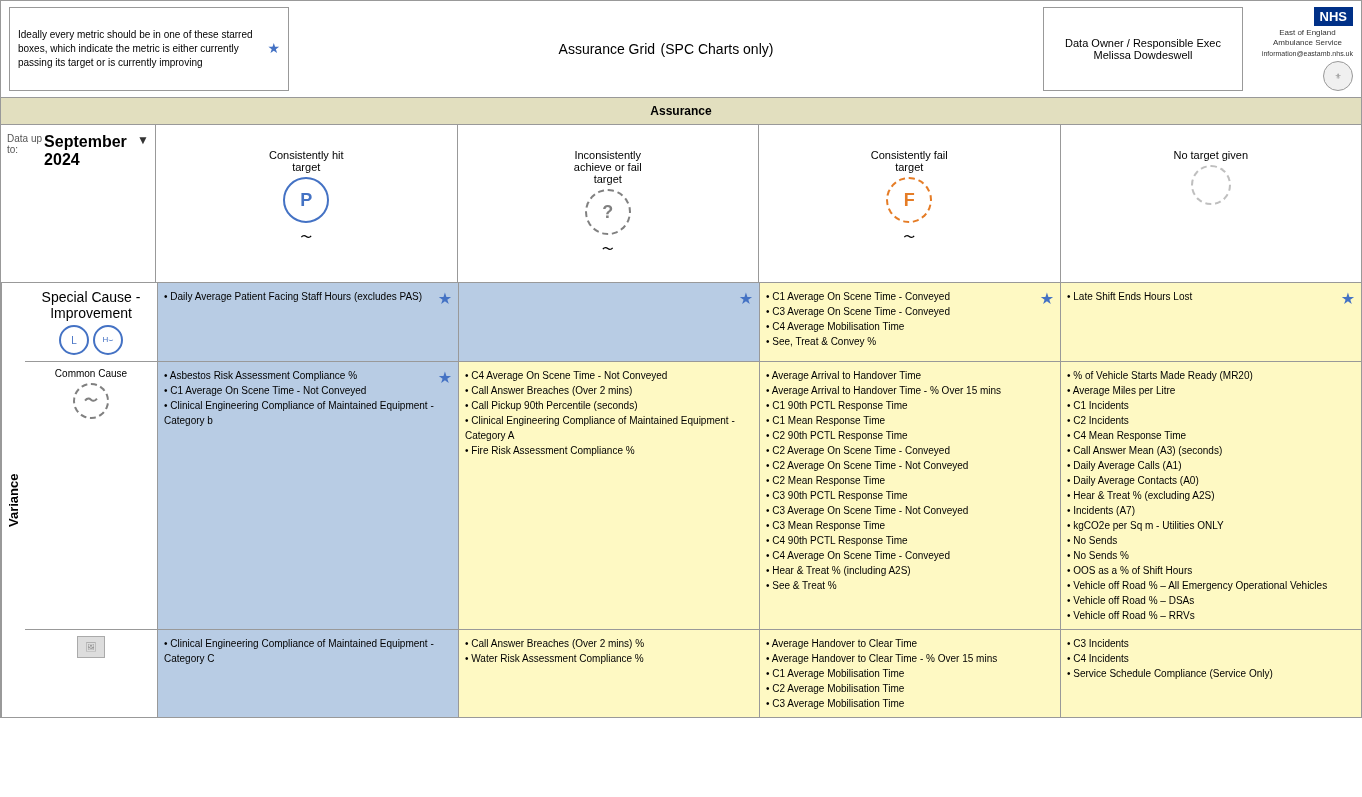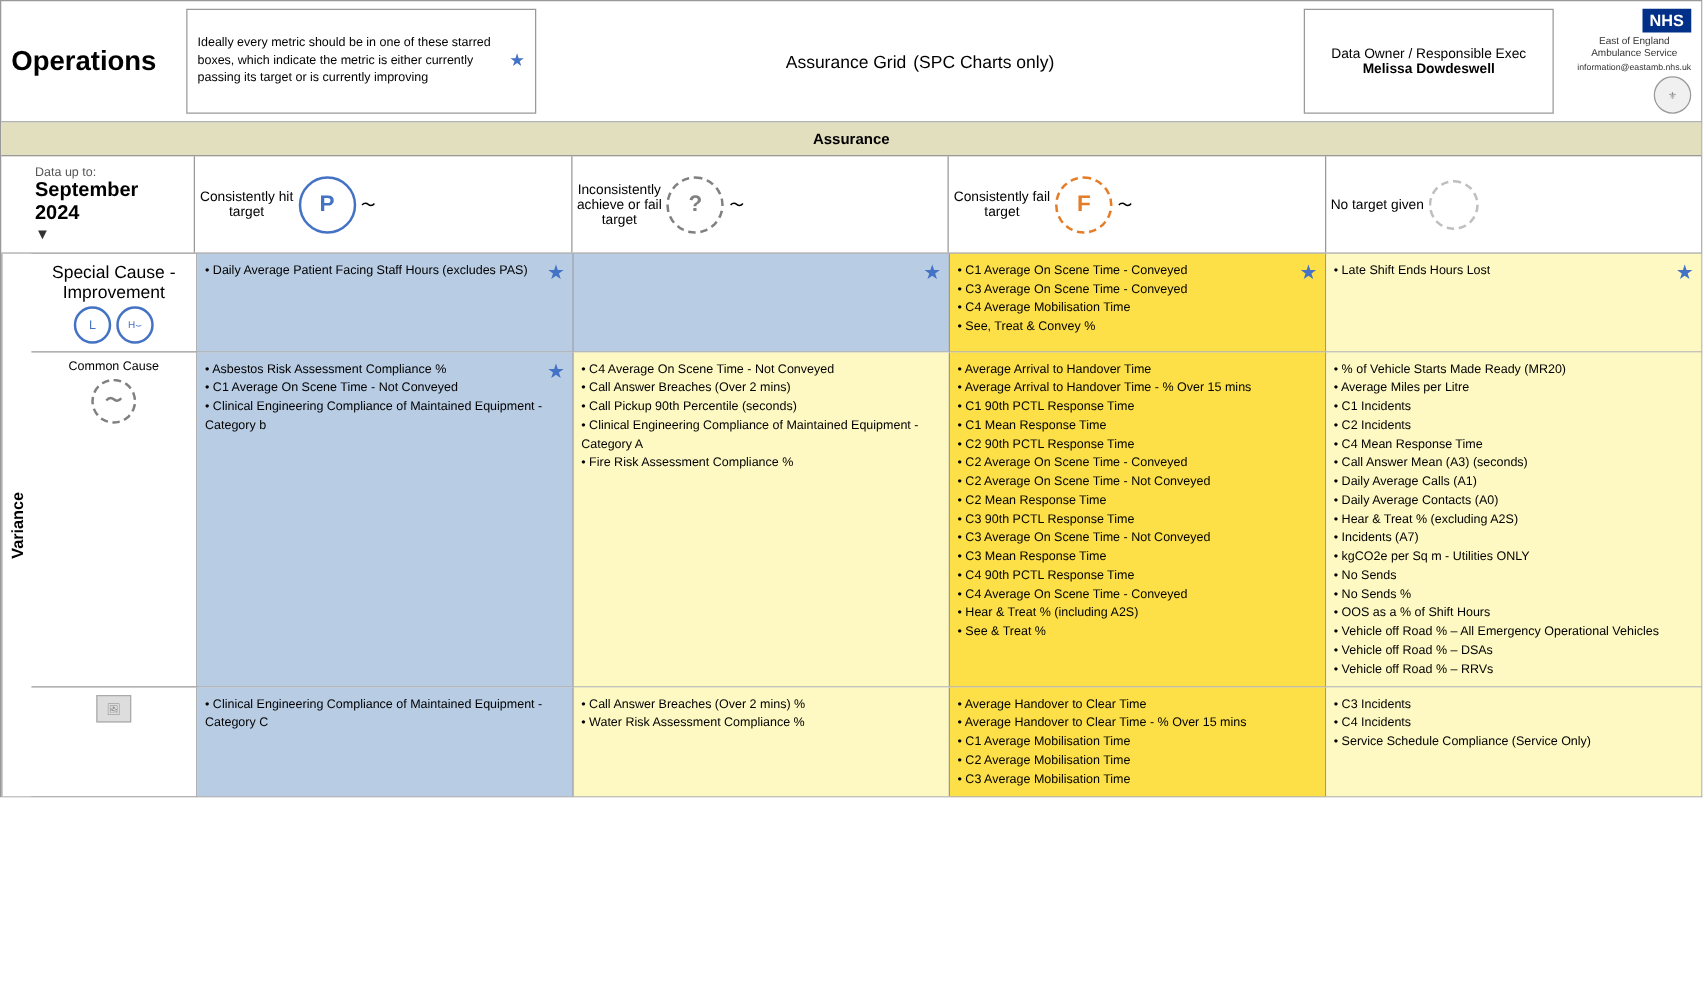--- a/index.html
+++ b/index.html
@@ -88,24 +88,24 @@
     }
 
     
     .col-headers {
       display: flex;
       border-bottom: 1px solid #999;
     }
     .col-header {
       flex: 1;
       text-align: center;
-      padding: 8px 4px;
-      border-right: 1px solid #999;
-      display: flex;
-      flex-direction: row;
+      padding: 24px 4px;
+      border-right: 1px solid #999;
+      display: flex;
+      flex-direction: column;
       align-items: center;
       gap: 4px;
       font-size: 11px;
     }
     .col-header:last-child { border-right: none; }
 
     
     .icon-circle {
       width: 46px;
       height: 46px;
@@ -175,21 +175,21 @@
       border-right: 1px solid #999;
       font-size: 10px;
       line-height: 1.5;
       vertical-align: top;
       position: relative;
     }
     .cell:last-child { border-right: none; }
 
     
     .cell-blue { background: #B8CCE4; }
-    .cell-orange { background: #fde047; }
+    .cell-orange { background: #fef9c3; }
     .cell-white { background: #fef9c3; }
 
     .cell-star {
       position: absolute;
       top: 4px;
       right: 6px;
       color: #4472C4;
       font-size: 16px;
     }
 
@@ -227,49 +227,48 @@
       border-right: 1px solid #999;
       display: flex;
     }
   </style>
 </head>
 <body>
 
 <div class="outer-wrapper">
 
   <div class="header-row">
-    <div class="header-title">Operations</div>
     <div class="header-note">
       <span>Ideally every metric should be in one of these starred boxes, which indicate the metric is either currently passing its target or is currently improving</span>
       <span class="star">★</span>
     </div>
     <div class="header-center">
       <span>Assurance Grid</span>&nbsp;<span>(SPC Charts only)</span>
     </div>
     <div class="header-right">
       <div>Data Owner / Responsible Exec</div>
-      <div style="font-weight:bold;">Melissa Dowdeswell</div>
+      <div style="font-weight:normal;">Melissa Dowdeswell</div>
     </div>
     <div class="header-logo">
       <div class="nhs-logo">NHS</div>
       <div class="logo-text">East of England<br>Ambulance Service<br><span style="font-size:7px;">information@eastamb.nhs.uk</span></div>
       <div style="width:30px;height:30px;border-radius:50%;border:1px solid #999;background:#f0f0f0;display:flex;align-items:center;justify-content:center;margin-top:2px;">
         <span style="font-size:8px;color:#888;">⚜</span>
       </div>
     </div>
   </div>
 
   <div class="main-grid">
 
     <div class="assurance-banner">Assurance</div>
 
     <div class="col-headers">
 
       <div class="left-col">
-        <div style="padding:8px 6px;text-align:left;display:flex;flex-direction:column;justify-content:flex-end;margin-left:21px;">
+        <div style="padding:8px 6px;text-align:left;display:flex;justify-content:flex-end;">
           <div class="data-up-to">Data up to:</div>
           <div class="data-date">September 2024</div>
           <div class="triangle">▼</div>
         </div>
       </div>
 
       <div class="col-header">
         <span style="white-space:pre-line;text-align:center;">Consistently hit<br>target</span>
         <div class="icon-circle icon-p">
           <span>P</span>

